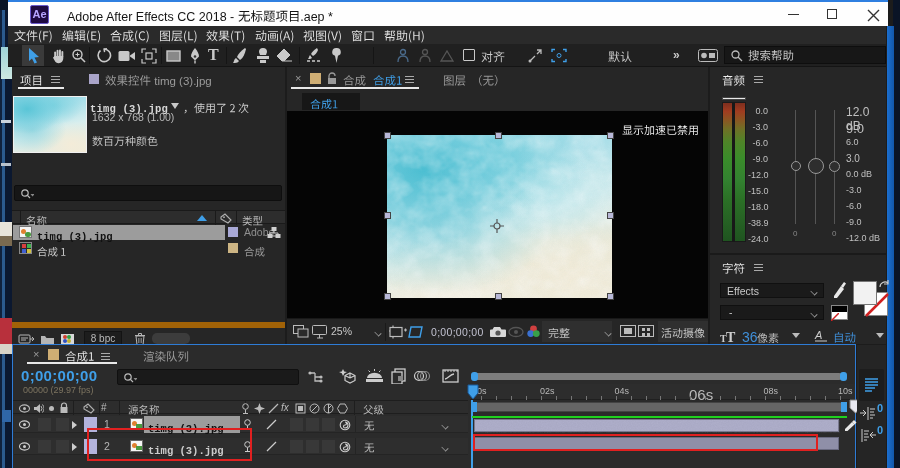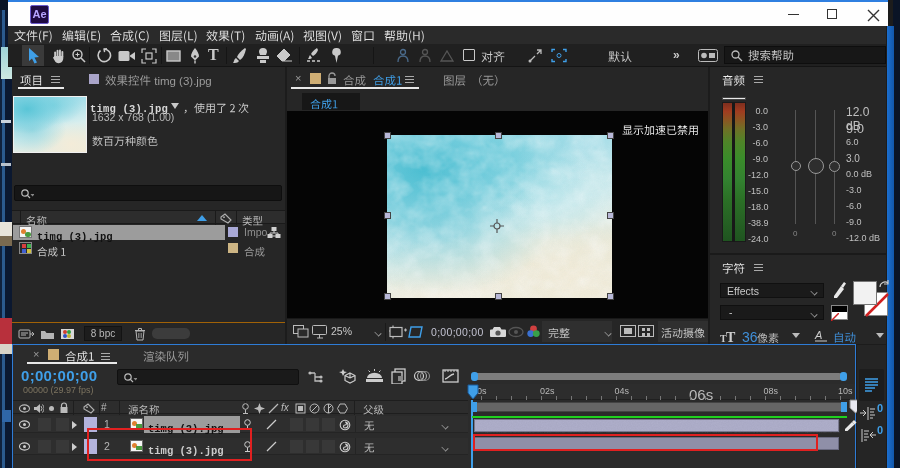--- a/index.html
+++ b/index.html
@@ -112,20 +112,29 @@
  <div class="ab" style="left:1px;top:163px;width:10px;height:3px;background:#b9c2cc"></div>
  <div class="ab" style="left:0;top:222px;width:12px;height:14px;background:#e8e4da"></div>
  <div class="ab" style="left:0;top:236px;width:12px;height:10px;background:#7a6a50"></div>
  <div class="ab" style="left:0;top:318px;width:12px;height:26px;background:#b8303c"></div>
  <div class="ab" style="left:0;top:344px;width:12px;height:10px;background:#d8d4c8"></div>
  <div class="ab" style="left:2px;top:410px;width:9px;height:12px;background:#2f66a8"></div>
 </div>
 
 <div class="ab" style="left:8px;top:0;width:880px;height:26px;background:#fefefe;border-top:2px solid #2f7fe0">
  <div class="ab" style="left:22px;top:3px;width:19px;height:19px;background:#1f0b42;border:1px solid #6a5acd;border-radius:2px;color:#b7a6ff;font-size:11px;font-weight:bold;text-align:center;line-height:17px">Ae</div>
+ <div class="ab" style="left:59px;top:6px;font-size:12.5px;color:#141414;white-space:nowrap">Adobe After Effects CC 2018 - <svg class="ct" width="62.5" height="16.5" style="width:62.5px;height:16.5px;vertical-align:-3.8px" viewBox="0 0 62.5 16.5">
+        <g fill="#141414" transform="translate(0,12.75) scale(0.012500,-0.012500)">
+          <use href="#gr0" x="0"></use>
+          <use href="#gr1" x="1000"></use>
+          <use href="#gr2" x="2000"></use>
+          <use href="#gr3" x="3000"></use>
+          <use href="#gr4" x="4000"></use>
+        </g>
+      </svg><span style="font-size:12.5px">.aep *</span></div>
 
  <div class="ab" style="left:780px;top:12px;width:11px;height:1.4px;background:#333"></div>
  <div class="ab" style="left:819px;top:7px;width:10px;height:10px;border:1.4px solid #333"></div>
  <div class="ab" style="left:859px;top:6px;width:13px;height:13px">
   <svg width="13" height="13">
         <path d="M1 1 L12 12 M12 1 L1 12" stroke="#333" stroke-width="1.4"></path>
       </svg>
  </div>
 </div>
 
@@ -425,21 +434,21 @@
  </div>
 
  <div class="ab" style="left:0;top:158px;width:273px;height:15px">
    <div class="ab" style="left:1px;top:0;width:212px;height:15px;background:#9c9c9c"></div>
    <div class="ab" style="left:7px;top:1px;width:13px;height:12px;background:#f5f5f5;border:1px solid #777;overflow:hidden">
      <div class="ab" style="left:1px;top:2px;width:5px;height:5px;background:#e08030;border-radius:50%"></div>
      <div class="ab" style="left:5px;top:5px;width:6px;height:5px;background:#4a9a40;border-radius:40%"></div>
    </div>
    <div class="ab" style="left:25px;top:1px"><span class="mono" style="font-size:10.5px;font-weight:bold;color:#111">timg (3).jpg</span></div>
    <div class="ab" style="left:216px;top:2px;width:10px;height:10px;background:#a9a9d6"></div>
-   <div class="ab" style="left:232px;top:1px;font-size:10.5px;color:#8f8f8f">Impo</div>
+   <div class="ab" style="left:232px;top:1px;font-size:10.5px;color:#8f8f8f">Adobe</div>
    <svg class="ab" style="left:255px;top:1px" width="14" height="13">
         <rect x="4.5" y="1" width="5" height="4" fill="#cfcfcf"></rect>
         <rect x="0.5" y="8" width="5" height="4" fill="#cfcfcf"></rect>
         <rect x="8.5" y="8" width="5" height="4" fill="#cfcfcf"></rect>
         <path d="M7 5 V7 M3 10 H11 M3 8 V7 H11 V8" stroke="#cfcfcf" fill="none"></path>
       </svg>
  </div>
 
  <div class="ab" style="left:0;top:174px;width:273px;height:15px">
    <div class="ab" style="left:7px;top:1px;width:13px;height:12px;background:#2a2a2a;border:1px solid #888;overflow:hidden">
@@ -457,21 +466,21 @@
         </svg></div>
    <div class="ab" style="left:216px;top:2px;width:10px;height:10px;background:#cdb584"></div>
    <div class="ab" style="left:232px;top:1px"><svg class="ct" width="21.0" height="13.9" style="width:21.0px;height:13.9px;vertical-align:-3.2px" viewBox="0 0 21.0 13.9">
           <g fill="#9b9b9b" transform="translate(0,10.71) scale(0.010500,-0.010500)">
             <use href="#gr13" x="0"></use>
             <use href="#gr14" x="1000"></use>
           </g>
         </svg></div>
  </div>
 
- <div class="ab" style="left:0;top:255px;width:273px;height:22px;background:#262626;border-top:1px solid #a16207">
+ <div class="ab" style="left:0;top:255px;width:273px;height:22px;background:#262626;border-top:6px solid #a16207">
   <svg class="ab" style="left:6px;top:5px" width="17" height="12">
         <rect x="1" y="2" width="11" height="8" rx="1" fill="none" stroke="#b5b5b5"></rect>
         <path d="M3 5h7M3 7h5" stroke="#b5b5b5"></path>
         <path d="M12 6 l4 0 m-2 -2 l2 2 l-2 2" stroke="#b5b5b5" fill="none"></path>
       </svg>
   <svg class="ab" style="left:28px;top:5px" width="15" height="12">
         <path d="M1 3 h4 l1.5 2 H14 V11 H1 Z" fill="#b5b5b5"></path>
       </svg>
   <svg class="ab" style="left:48px;top:5px" width="16" height="12">
         <rect x="1" y="1" width="13" height="10" fill="#d8d8d8"></rect>

